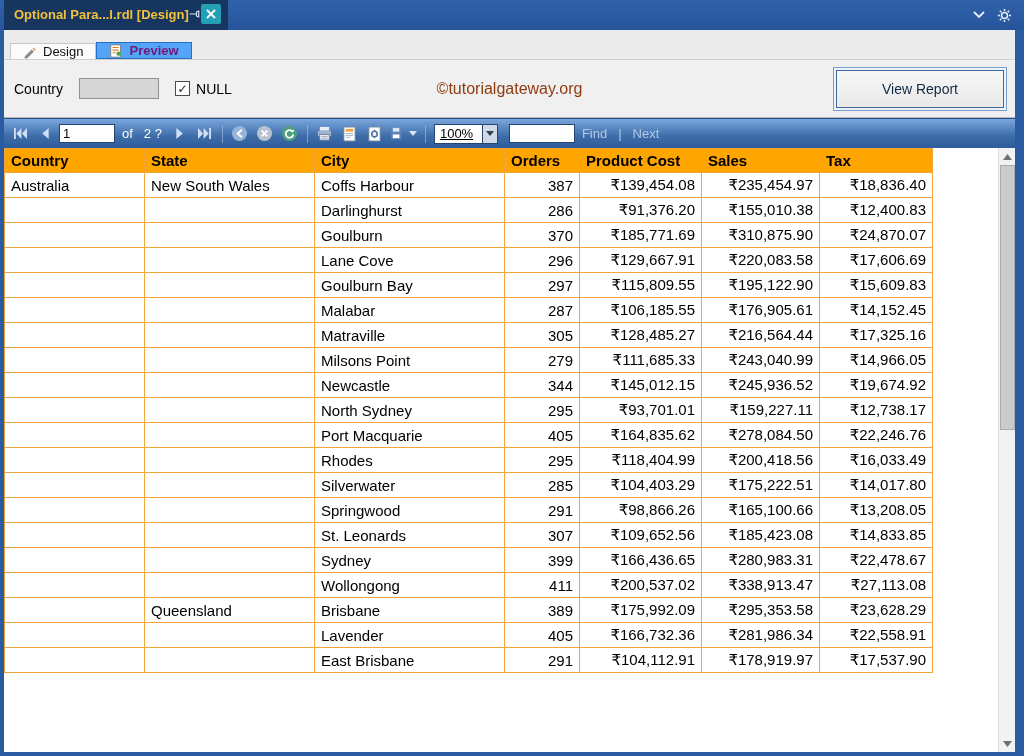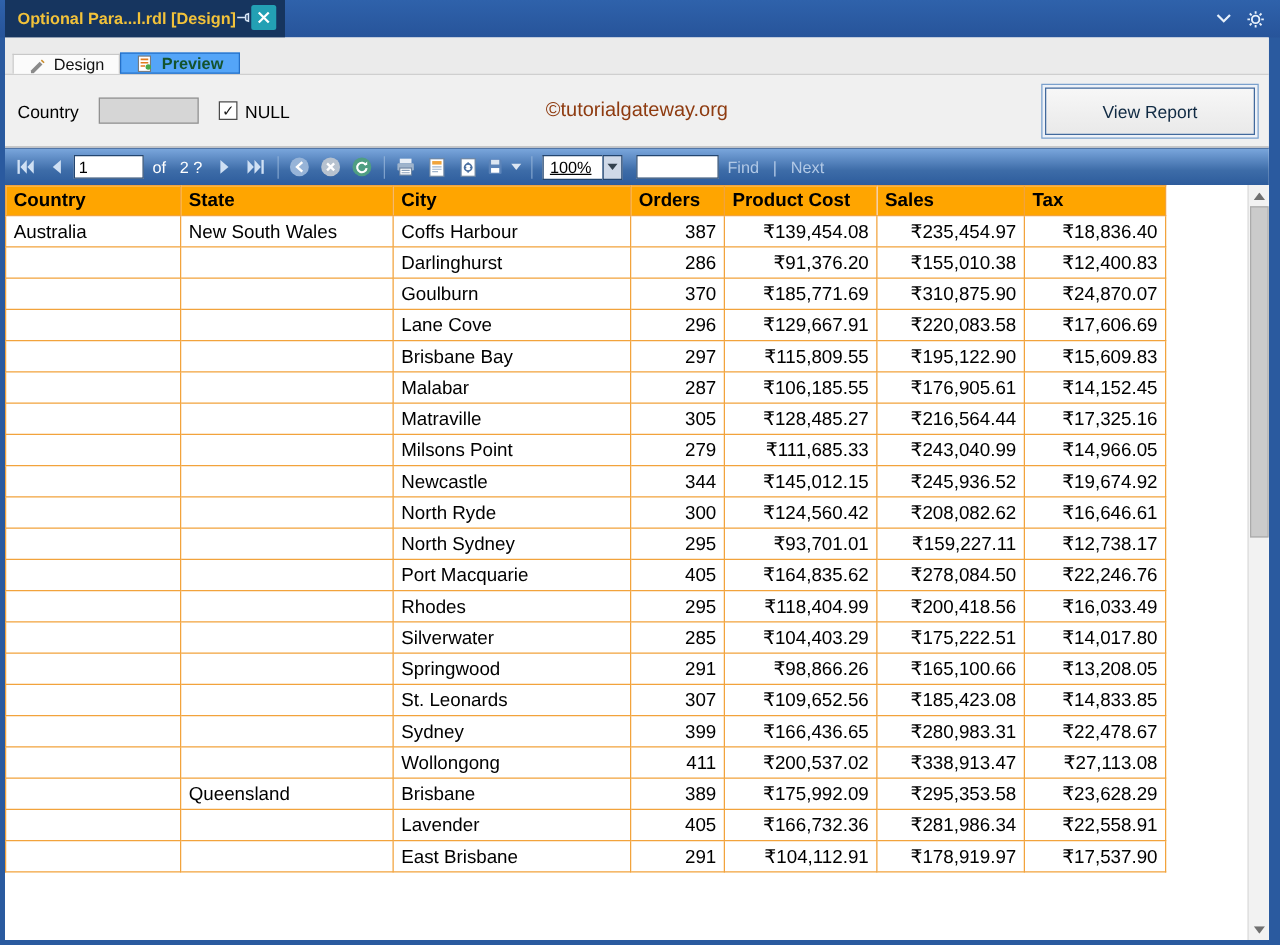--- a/index.html
+++ b/index.html
@@ -36,21 +36,21 @@
     background:#23a0b4;display:flex;align-items:center;justify-content:center;
   }
   .titlebar-right{margin-left:auto;display:flex;align-items:center;gap:12px;padding-right:12px;}
   
   .mode-tabs{
     height:30px;flex:0 0 30px;background:#ebebeb;display:flex;align-items:flex-end;
     padding-left:6px;border-bottom:1px solid #cfcfcf;
   }
   .tab{display:flex;align-items:center;gap:6px;padding:0 12px;font-size:13px;color:#111;}
   .tab-design{background:#fbfbfb;border:1px solid #c8c8c8;border-bottom:none;}
-  .tab-preview{background:#54a5f8;border:1px solid #2470c8;font-weight:bold;color:#14532d;}
+  .tab-preview{background:#54a5f8;border:1px solid #2470c8;font-weight:bold;color:#701a75;}
   
   .param-panel{
     height:58px;flex:0 0 58px;background:#f0f0f0;position:relative;
     display:flex;align-items:center;border-bottom:1px solid #b9b9b9;
   }
   .param-label{margin-left:10px;font-size:14px;color:#000;}
   .param-input{
     margin-left:16px;width:80px;height:21px;background:#d6d6d6;
     border:1px solid #919191;font-size:13px;padding:0 3px;
   }
@@ -340,21 +340,21 @@
             <td class="txt"></td>
             <td class="txt">Lane Cove</td>
             <td class="num">296</td>
             <td class="num">₹129,667.91</td>
             <td class="num">₹220,083.58</td>
             <td class="num">₹17,606.69</td>
           </tr>
           <tr>
             <td class="txt"></td>
             <td class="txt"></td>
-            <td class="txt">Brisbane Bay</td>
+            <td class="txt">Goulburn Bay</td>
             <td class="num">297</td>
             <td class="num">₹115,809.55</td>
             <td class="num">₹195,122.90</td>
             <td class="num">₹15,609.83</td>
           </tr>
           <tr>
             <td class="txt"></td>
             <td class="txt"></td>
             <td class="txt">Malabar</td>
             <td class="num">287</td>
@@ -381,29 +381,20 @@
             <td class="num">₹14,966.05</td>
           </tr>
           <tr>
             <td class="txt"></td>
             <td class="txt"></td>
             <td class="txt">Newcastle</td>
             <td class="num">344</td>
             <td class="num">₹145,012.15</td>
             <td class="num">₹245,936.52</td>
             <td class="num">₹19,674.92</td>
-          </tr>
-          <tr>
-            <td class="txt"></td>
-            <td class="txt"></td>
-            <td class="txt">North Ryde</td>
-            <td class="num">300</td>
-            <td class="num">₹124,560.42</td>
-            <td class="num">₹208,082.62</td>
-            <td class="num">₹16,646.61</td>
           </tr>
           <tr>
             <td class="txt"></td>
             <td class="txt"></td>
             <td class="txt">North Sydney</td>
             <td class="num">295</td>
             <td class="num">₹93,701.01</td>
             <td class="num">₹159,227.11</td>
             <td class="num">₹12,738.17</td>
           </tr>

